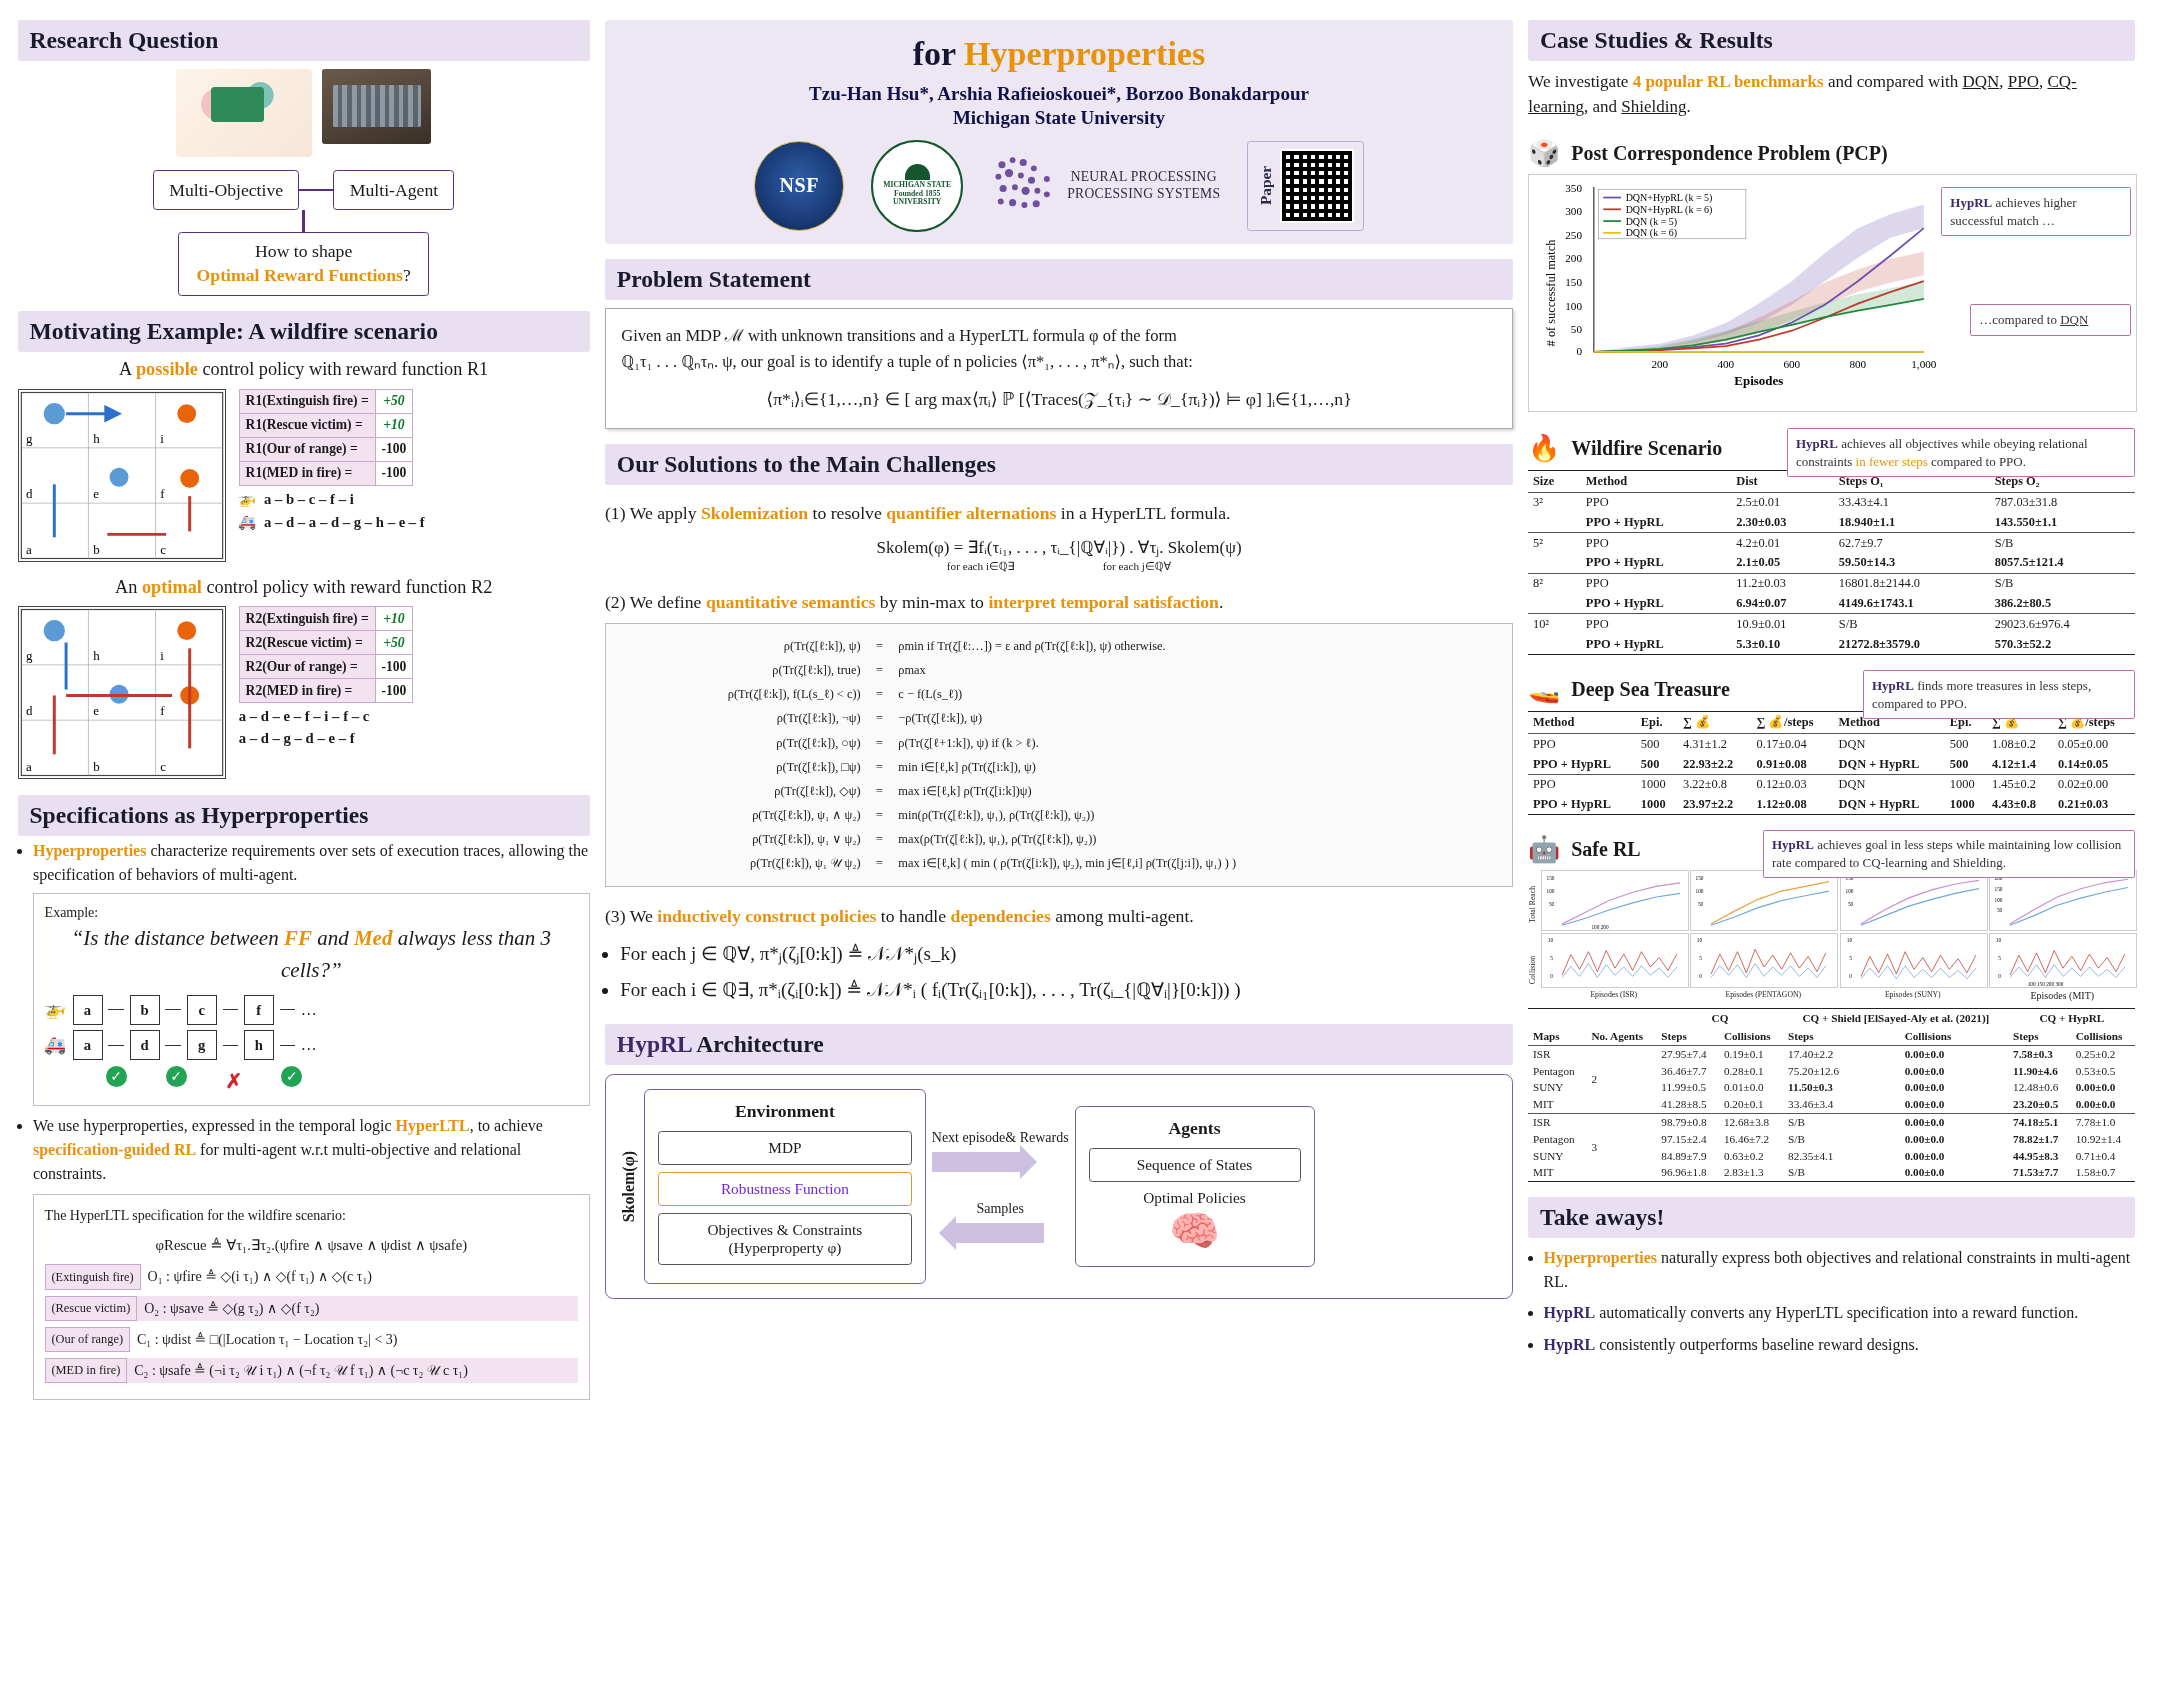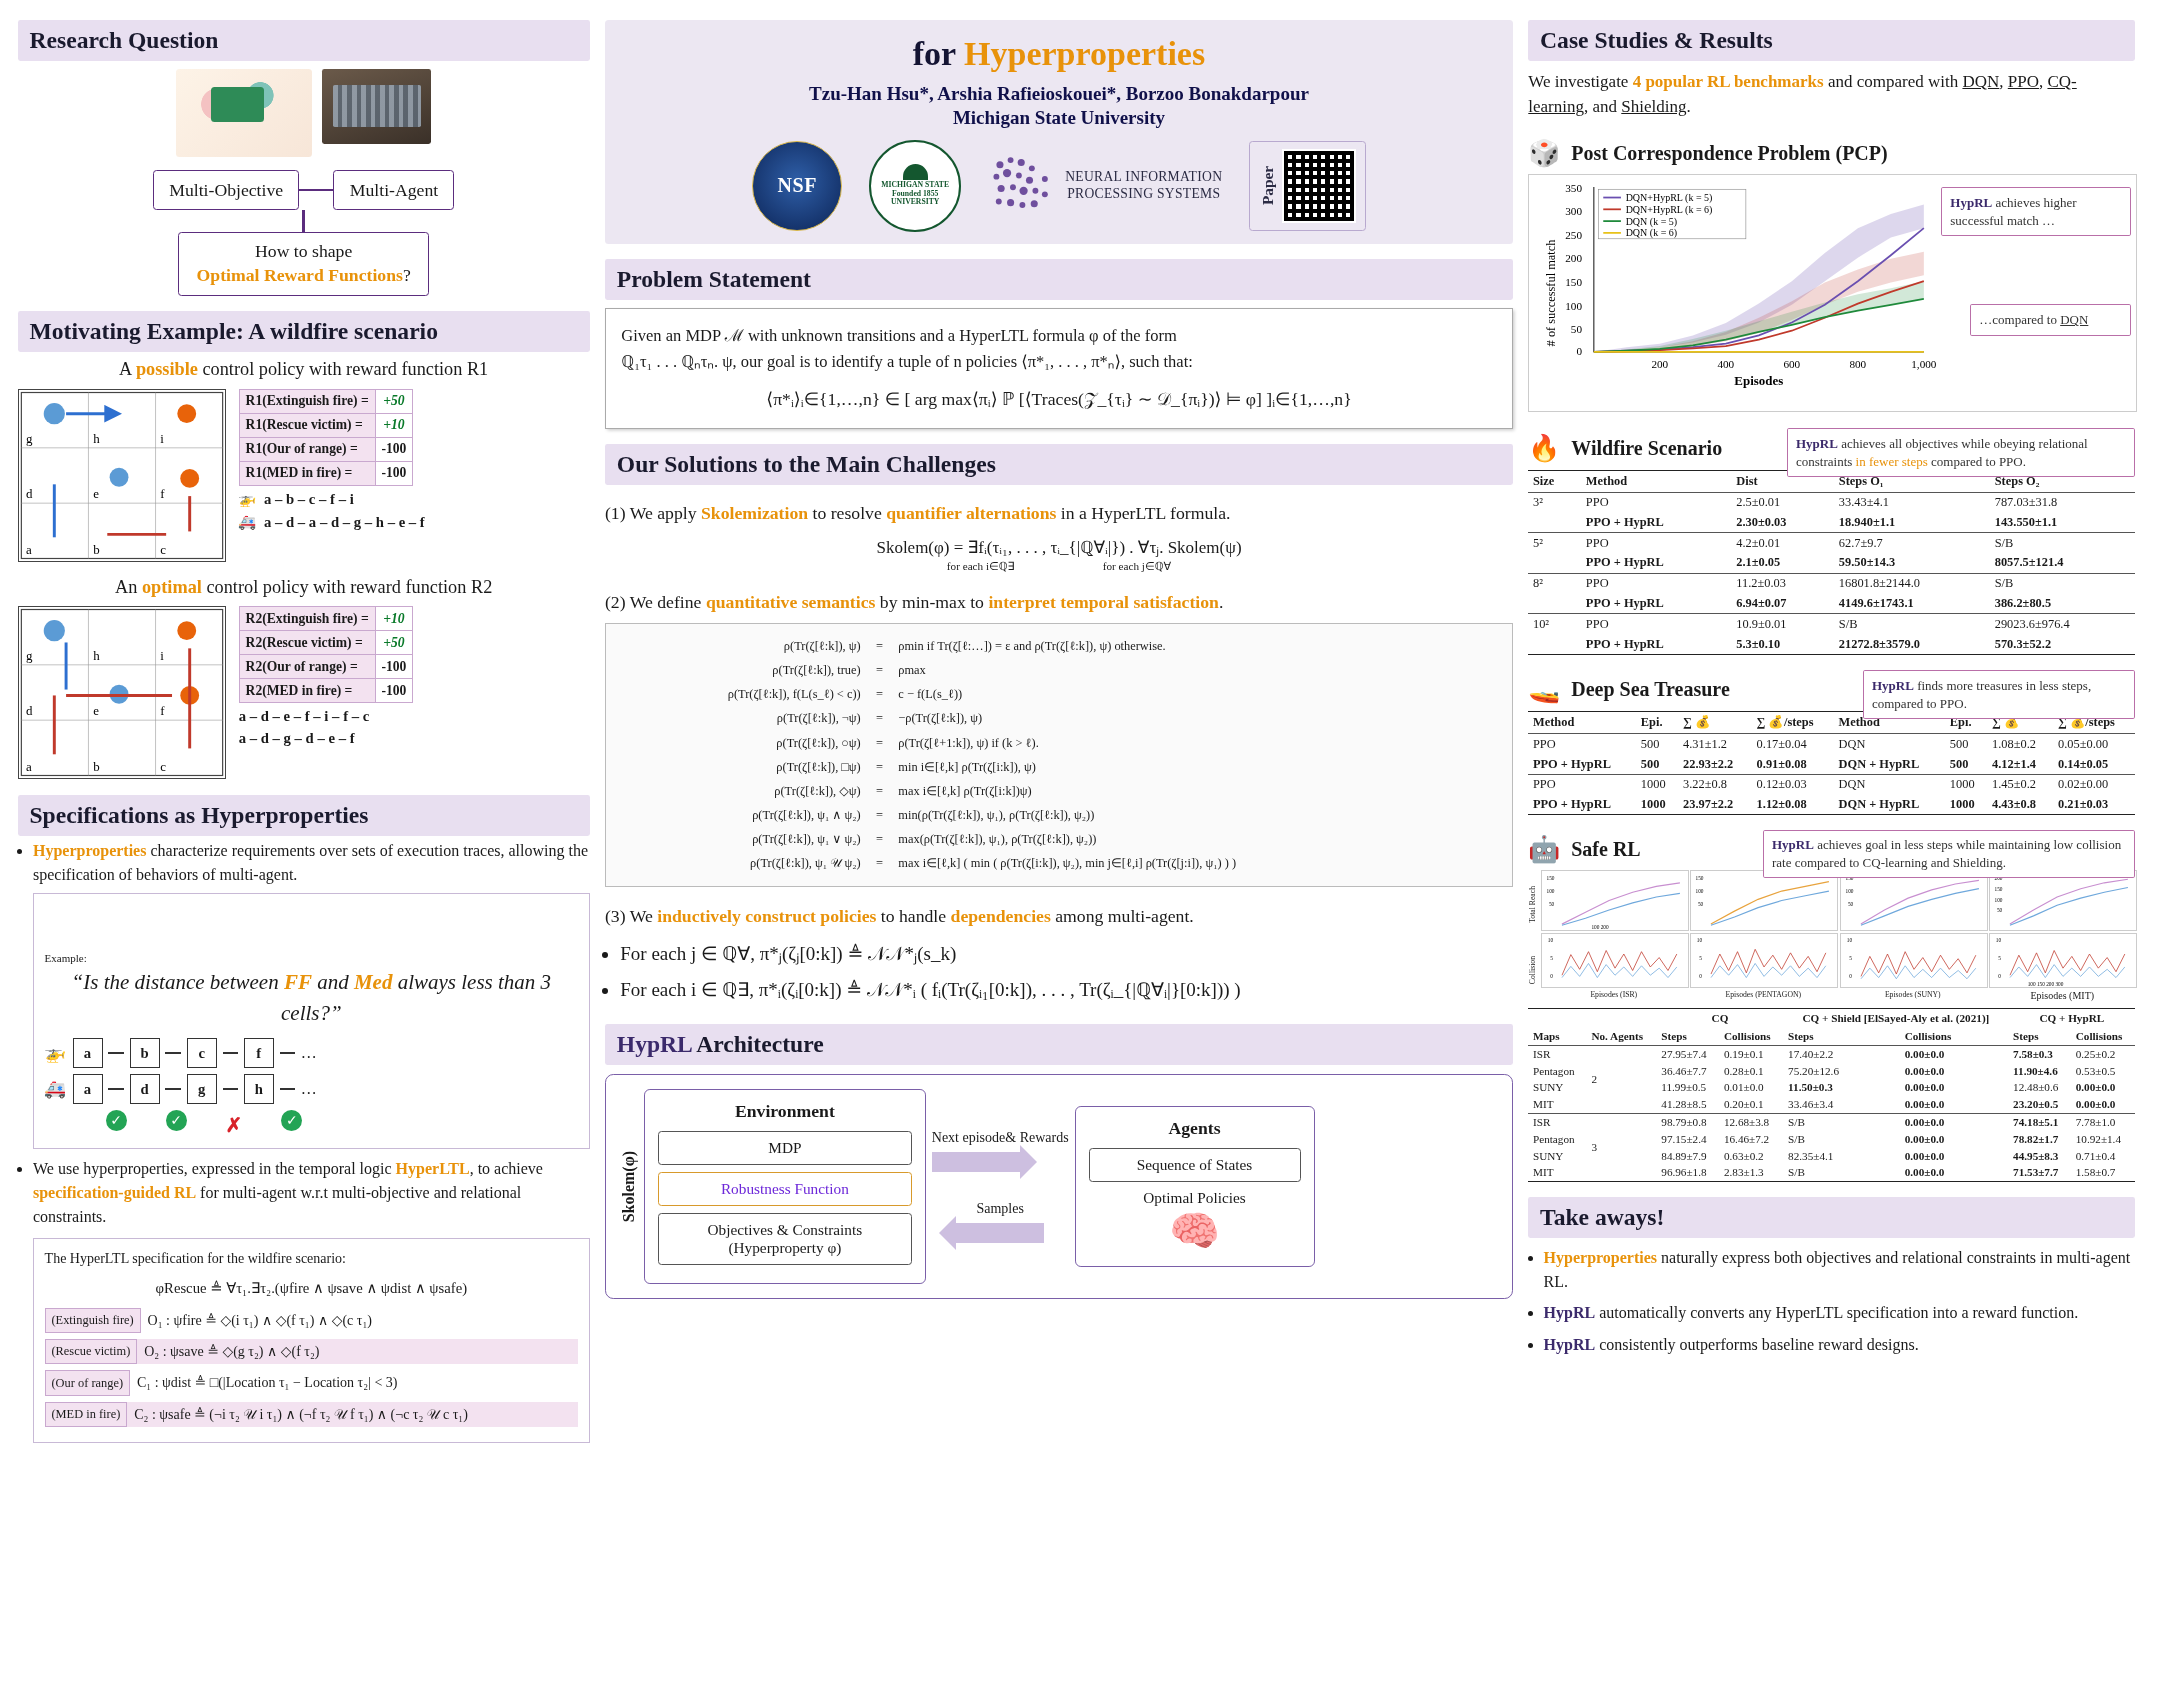--- a/index.html
+++ b/index.html
@@ -297,21 +297,21 @@
         </div>
       </div>
     </div>
 
     <div>
       <div class="sec-title">Specifications as Hyperproperties</div>
       <ul class="bullets">
         <li>
           <span class="orange bold">Hyperproperties</span><span> characterize requirements over sets of execution traces, allowing the specification of behaviors of multi-agent.</span>
           <div class="ex-box">
-            <div style="font-size:11px;margin-top:48px;">Example:</div>
+            <div style="font-size:14px;">Example:</div>
             <div class="quote">
               <span>“Is the distance between </span><span class="orange bold">FF</span><span> and </span><span class="orange bold">Med</span><span> always less than 3 cells?”</span>
             </div>
             <div class="trace-row">
               <span style="font-size:17.7px;">🚁</span>
               <div class="tcell">a</div>
                 <div class="tconn"></div>
               <div class="tcell">b</div>
                 <div class="tconn"></div>
               <div class="tcell">c</div>
@@ -400,21 +400,21 @@
                 <circle cx="80" cy="64" r="5"></circle>
               <circle cx="18" cy="82" r="5"></circle>
                 <circle cx="38" cy="84" r="6"></circle>
                 <circle cx="58" cy="88" r="5"></circle>
               <circle cx="78" cy="86" r="6"></circle>
                 <circle cx="96" cy="44" r="5"></circle>
                 <circle cx="96" cy="70" r="5"></circle>
             </g>
           </svg>
           <div class="neurips-text">
-            <div>NEURAL INFORMATION</div>
+            <div>NEURAL PROCESSING</div>
             <div>PROCESSING SYSTEMS</div>
           </div>
         </div>
         <div class="qr-wrap">
           <div class="qr-label">Paper</div>
           <div class="qr"></div>
         </div>
       </div>
     </div>
 

